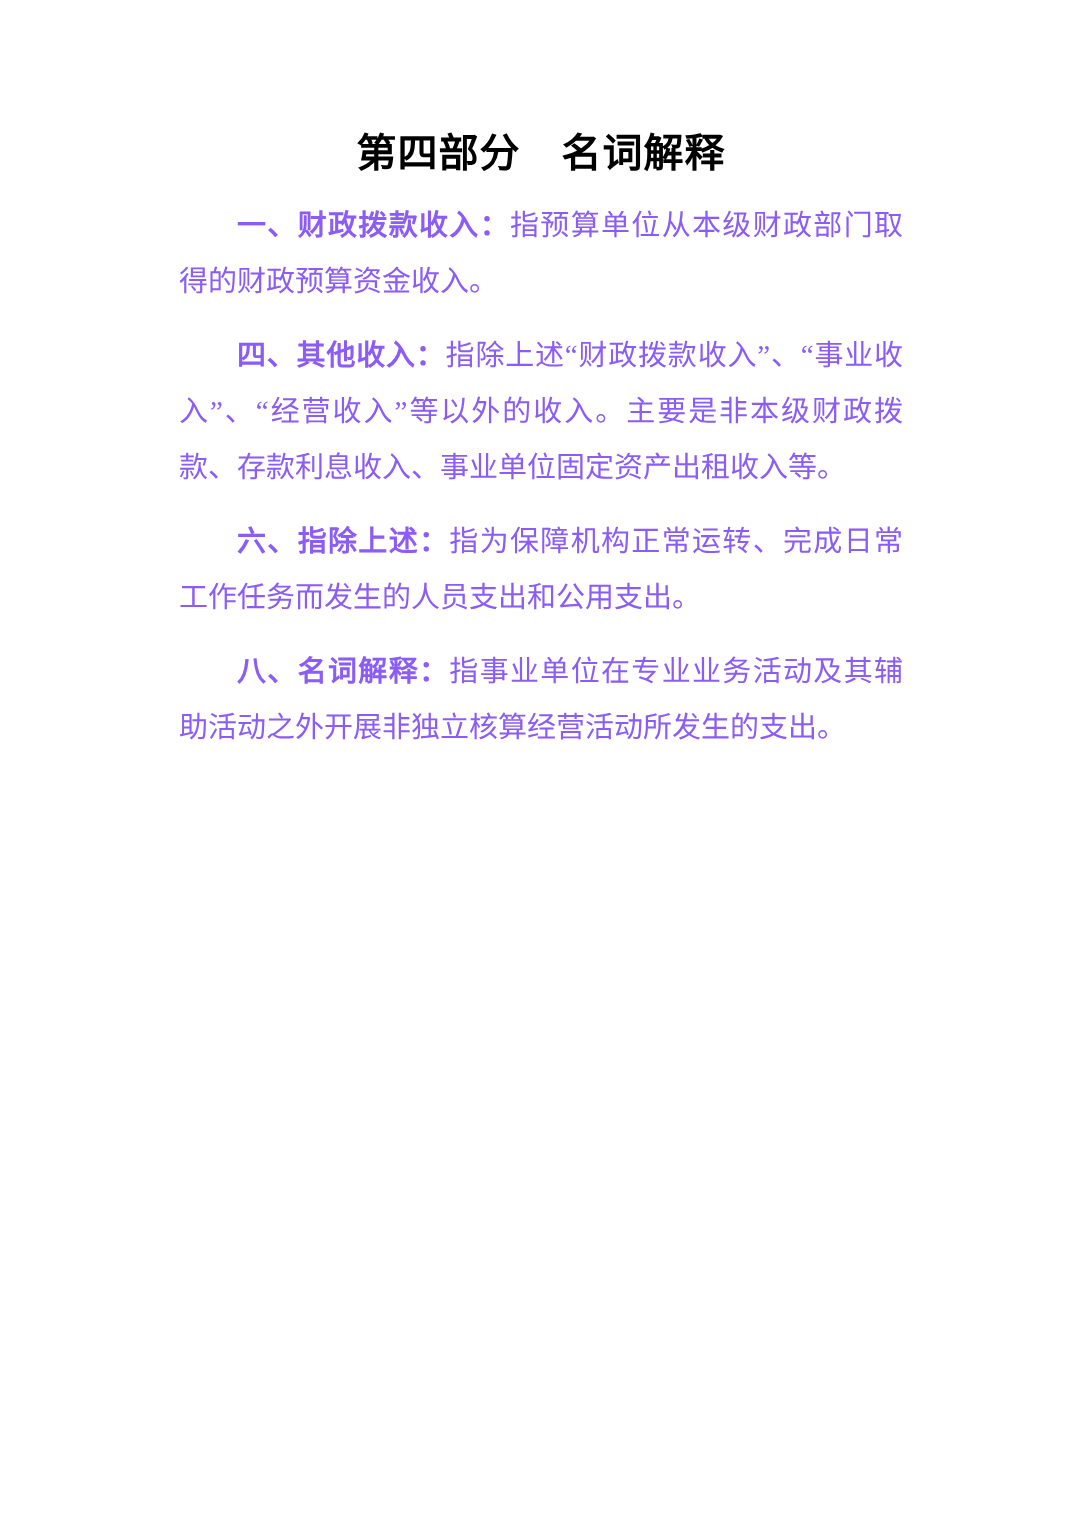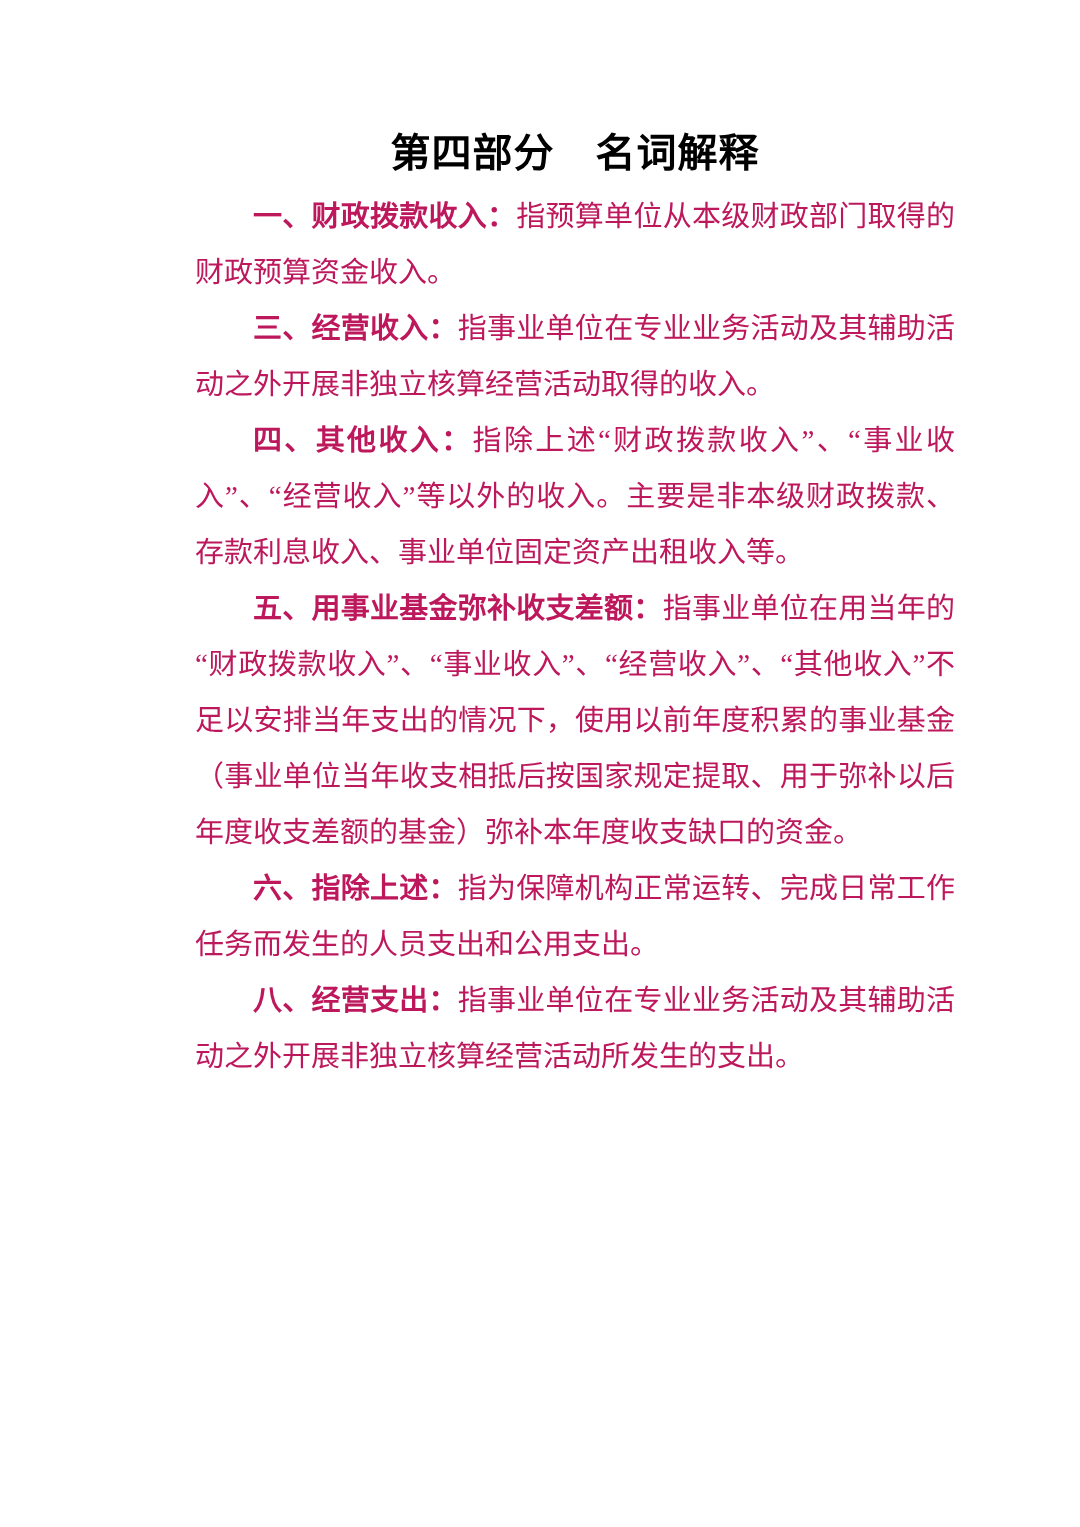--- a/index.html
+++ b/index.html
@@ -9,65 +9,62 @@
     height: 1527px;
     background: #ffffff;
     font-family: "Liberation Serif", "DejaVu Serif", serif;
   }
   .page {
     position: relative;
     width: 1080px;
     height: 1305px;
     background: #ffffff;
     overflow: hidden;
-    padding-left: 34px;
   }
   .content {
     width: 760px;
     margin-left: 161px;
     padding-top: 127px;
   }
   .doc-title {
     font-family: "Liberation Sans", "DejaVu Sans", sans-serif;
     font-weight: 700;
     font-size: 40px;
     line-height: 52px;
     letter-spacing: 1px;
     text-align: center;
     color: #000000;
     margin: 0 0 9px 0;
   }
   .para {
-    margin: 0;
+    margin: 18px;
     font-size: 29px;
     line-height: 56px;
-    color: #be185d;
+    color: #8b5cf6;
     text-align: justify;
     text-justify: inter-ideograph;
     text-indent: 2em;
     word-break: break-all;
   }
   .term { font-weight: 700; }
 </style>
 </head>
 <body>
 
 <div class="page">
   <div class="content">
 
     <h1 class="doc-title">第四部分　名词解释</h1>
 
     <p class="para"><span class="term">一、财政拨款收入：</span><span class="def">指预算单位从本级财政部门取得的财政预算资金收入。</span></p>
 
 
-    <p class="para"><span class="term">三、经营收入：</span><span class="def">指事业单位在专业业务活动及其辅助活动之外开展非独立核算经营活动取得的收入。</span></p>
 
     <p class="para"><span class="term">四、其他收入：</span><span class="def">指除上述“财政拨款收入”、“事业收入”、“经营收入”等以外的收入。主要是非本级财政拨款、存款利息收入、事业单位固定资产出租收入等。</span></p>
 
-    <p class="para"><span class="term">五、用事业基金弥补收支差额：</span><span class="def">指事业单位在用当年的“财政拨款收入”、“事业收入”、“经营收入”、“其他收入”不足以安排当年支出的情况下，使用以前年度积累的事业基金（事业单位当年收支相抵后按国家规定提取、用于弥补以后年度收支差额的基金）弥补本年度收支缺口的资金。</span></p>
 
     <p class="para"><span class="term">六、指除上述：</span><span class="def">指为保障机构正常运转、完成日常工作任务而发生的人员支出和公用支出。</span></p>
 
 
-    <p class="para"><span class="term">八、经营支出：</span><span class="def">指事业单位在专业业务活动及其辅助活动之外开展非独立核算经营活动所发生的支出。</span></p>
+    <p class="para"><span class="term">八、名词解释：</span><span class="def">指事业单位在专业业务活动及其辅助活动之外开展非独立核算经营活动所发生的支出。</span></p>
 
   </div>
 </div>
 
 </body></html>

